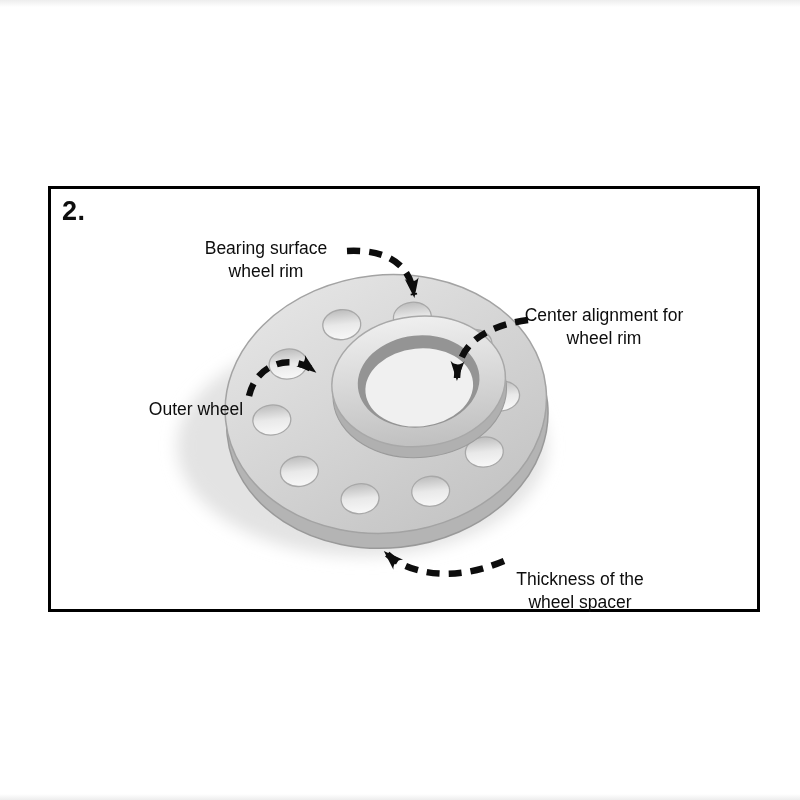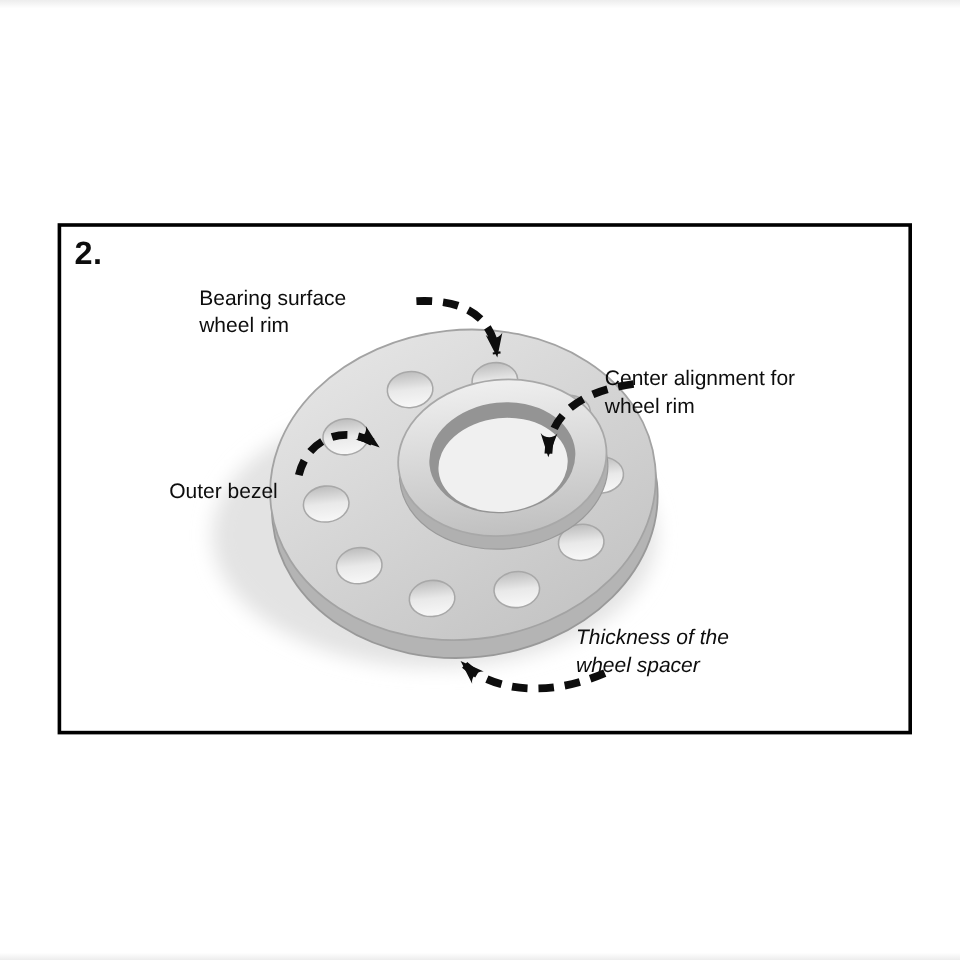--- a/index.html
+++ b/index.html
@@ -13,26 +13,26 @@
     position:absolute; left:48px; top:186px; width:712px; height:426px;
     border:3px solid #000000; background:#ffffff;
   }
   .step {
     position:absolute; left:62px; top:196px;
     font-size:27px; font-weight:bold; color:#0d0d0d; letter-spacing:0.5px;
   }
   svg.illustration { position:absolute; left:0; top:0; width:800px; height:800px; pointer-events:none; }
   .label {
     position:absolute; color:#0d0d0d; font-size:17.5px; line-height:1.3;
-    white-space:pre-line; 
+    white-space:pre-line; text-align:center;
   }
   .label.bearing   { left:166px; top:237px; width:200px; }
   .label.center-al { left:504px; top:304px; width:200px; }
   .label.bezel     { left:141px; top:398px; width:110px; }
-  .label.thickness { left:480px; top:520px; width:200px;font-style:italic; }
+  .label.thickness { left:480px; top:568px; width:200px; }
 </style>
 </head>
 <body>
 
 <div class="page">
 
   <div class="edge top"></div>
   <div class="edge bottom"></div>
 
   <div class="frame"></div>
@@ -96,18 +96,18 @@
   </svg>
 
   <div class="step">2.</div>
 
   <div class="label bearing">Bearing surface
 wheel rim</div>
 
   <div class="label center-al">Center alignment for
 wheel rim</div>
 
-  <div class="label bezel">Outer bezel</div>
+  <div class="label bezel">Outer wheel</div>
 
   <div class="label thickness">Thickness of the
 wheel spacer</div>
 
 </div>
 
 </body></html>

